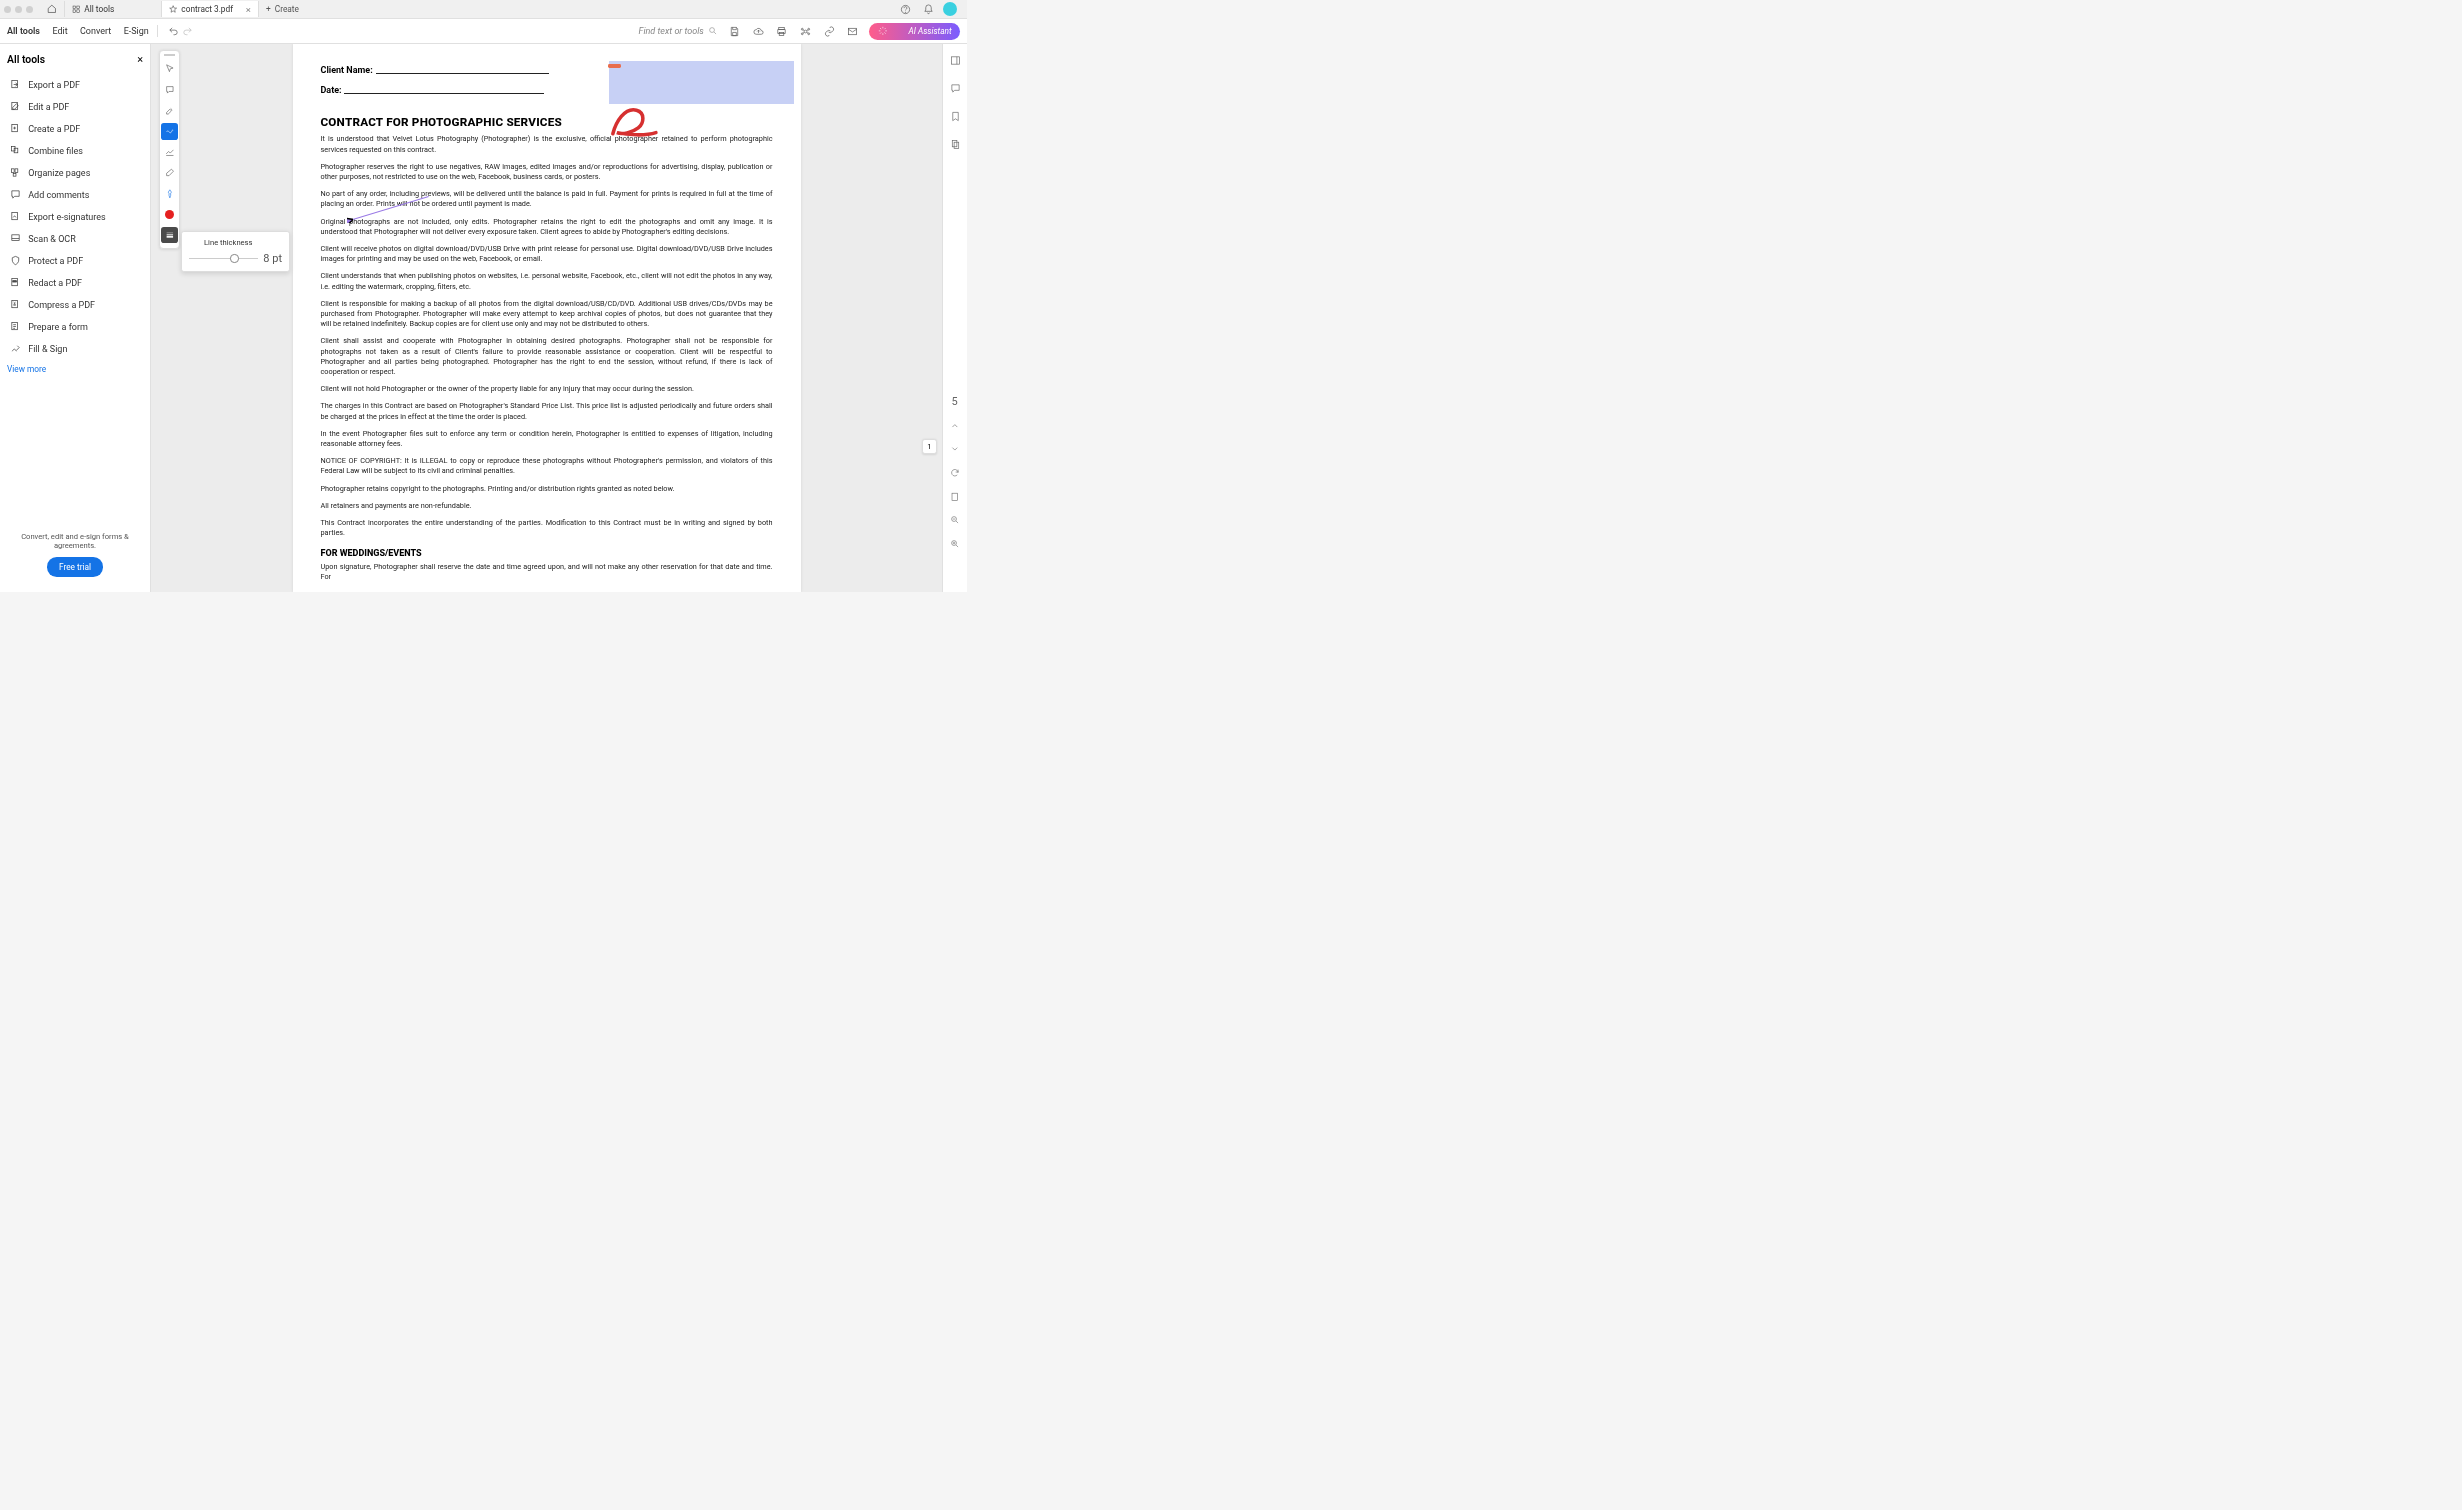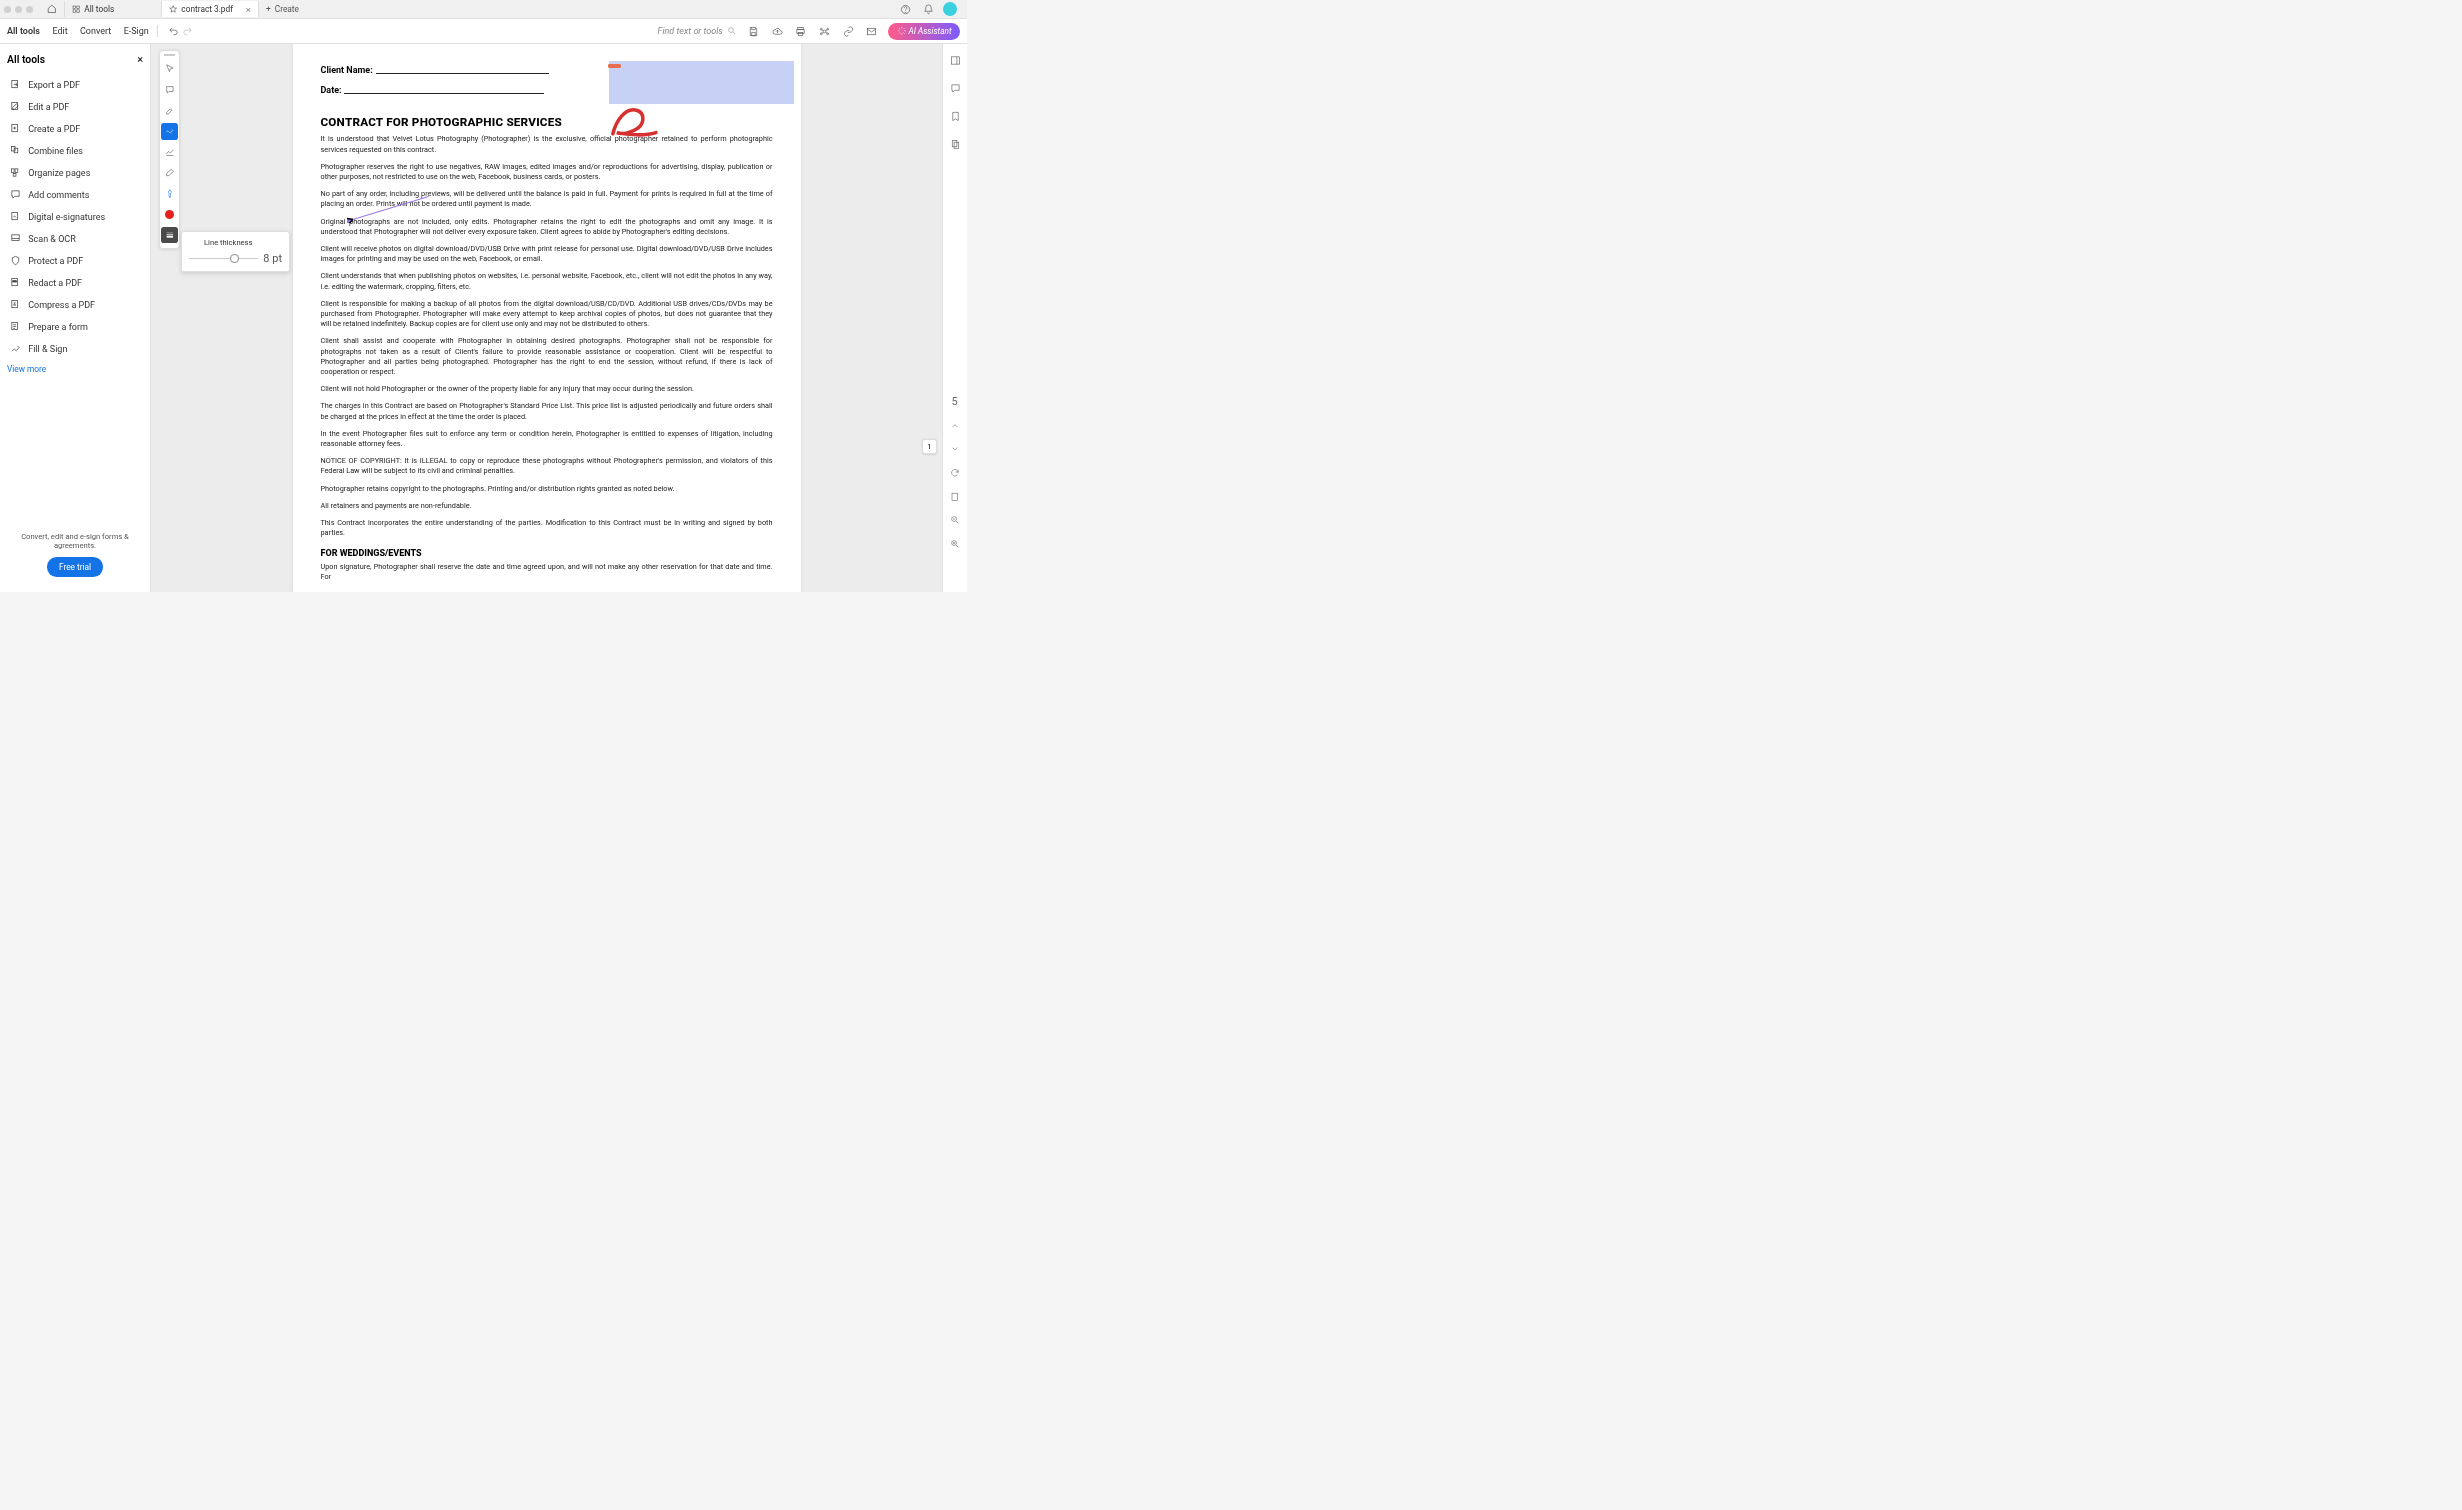--- a/index.html
+++ b/index.html
@@ -20,21 +20,21 @@
 
 
 .toolbar { height: 25px; background: #fff; display: flex; align-items: center; padding: 0 7px; border-bottom: 0.7px solid #e0e0e0; }
 .toolbar-left { display: flex; gap: 12.4px; }
 .toolbar-left span { font-size: 9px; color: #333; cursor: pointer; }
 .toolbar-left span.active { font-weight: 600; }
 .toolbar-sep { width: 0.7px; height: 12.4px; background: #ddd; margin: 0 8.3px; }
 .toolbar-right { margin-left: auto; display: flex; align-items: center; gap: 9.7px; font-style: italic; }
 .find-box { font-size: 9px; color: #888; display: flex; align-items: center; gap: 4.1px; }
 .icon-btn { width: 14px; height: 14px; display: flex; align-items: center; justify-content: center; cursor: pointer; color: #555; }
-.ai-btn { background: linear-gradient(90deg, #ff5c8a, #7a5cff); color: #fff; padding: 3.5px 8.3px; border-radius: 9.7px; font-size: 8.3px; display: flex; align-items: center; gap: 2px; cursor: pointer; }
+.ai-btn { background: linear-gradient(90deg, #ff5c8a, #7a5cff); color: #fff; padding: 3.5px 8.3px; border-radius: 9.7px; font-size: 8.3px; display: flex; align-items: center; gap: 21px; cursor: pointer; }
 
 
 .main { display: flex; height: calc(100% - 44px); }
 
 
 .left-panel { width: 151px; background: #fff; border-right: 0.7px solid #e0e0e0; padding: 8.3px 7px; display: flex; flex-direction: column; }
 .left-panel-header { display: flex; align-items: center; justify-content: space-between; margin-bottom: 8.3px; }
 .left-panel-header h3 { font-size: 10.4px; font-weight: 600; }
 .tool-item { display: flex; align-items: center; gap: 6px; padding: 4.8px 2.8px; font-size: 9px; color: #333; cursor: pointer; border-radius: 2.8px; }
 .tool-icon { width: 12.4px; height: 12.4px; display: flex; align-items: center; justify-content: center; }
@@ -270,21 +270,21 @@
         </span>
         <span>Add comments</span>
       </div>
     <div class="tool-item">
         <span class="tool-icon">
           <svg width="11" height="11" viewBox="0 0 24 24" stroke="#29c">
             <rect x="4" y="3" width="12" height="16"></rect>
             <path d="M7 14c2-4 4-4 6 0"></path>
           </svg>
         </span>
-        <span>Digital e-signatures</span>
+        <span>Export e-signatures</span>
       </div>
     <div class="tool-item">
         <span class="tool-icon">
           <svg width="11" height="11" viewBox="0 0 24 24" stroke="#29c">
             <rect x="4" y="4" width="16" height="12"></rect>
             <path d="M4 12h16"></path>
           </svg>
         </span>
         <span>Scan &amp; OCR</span>
       </div>

